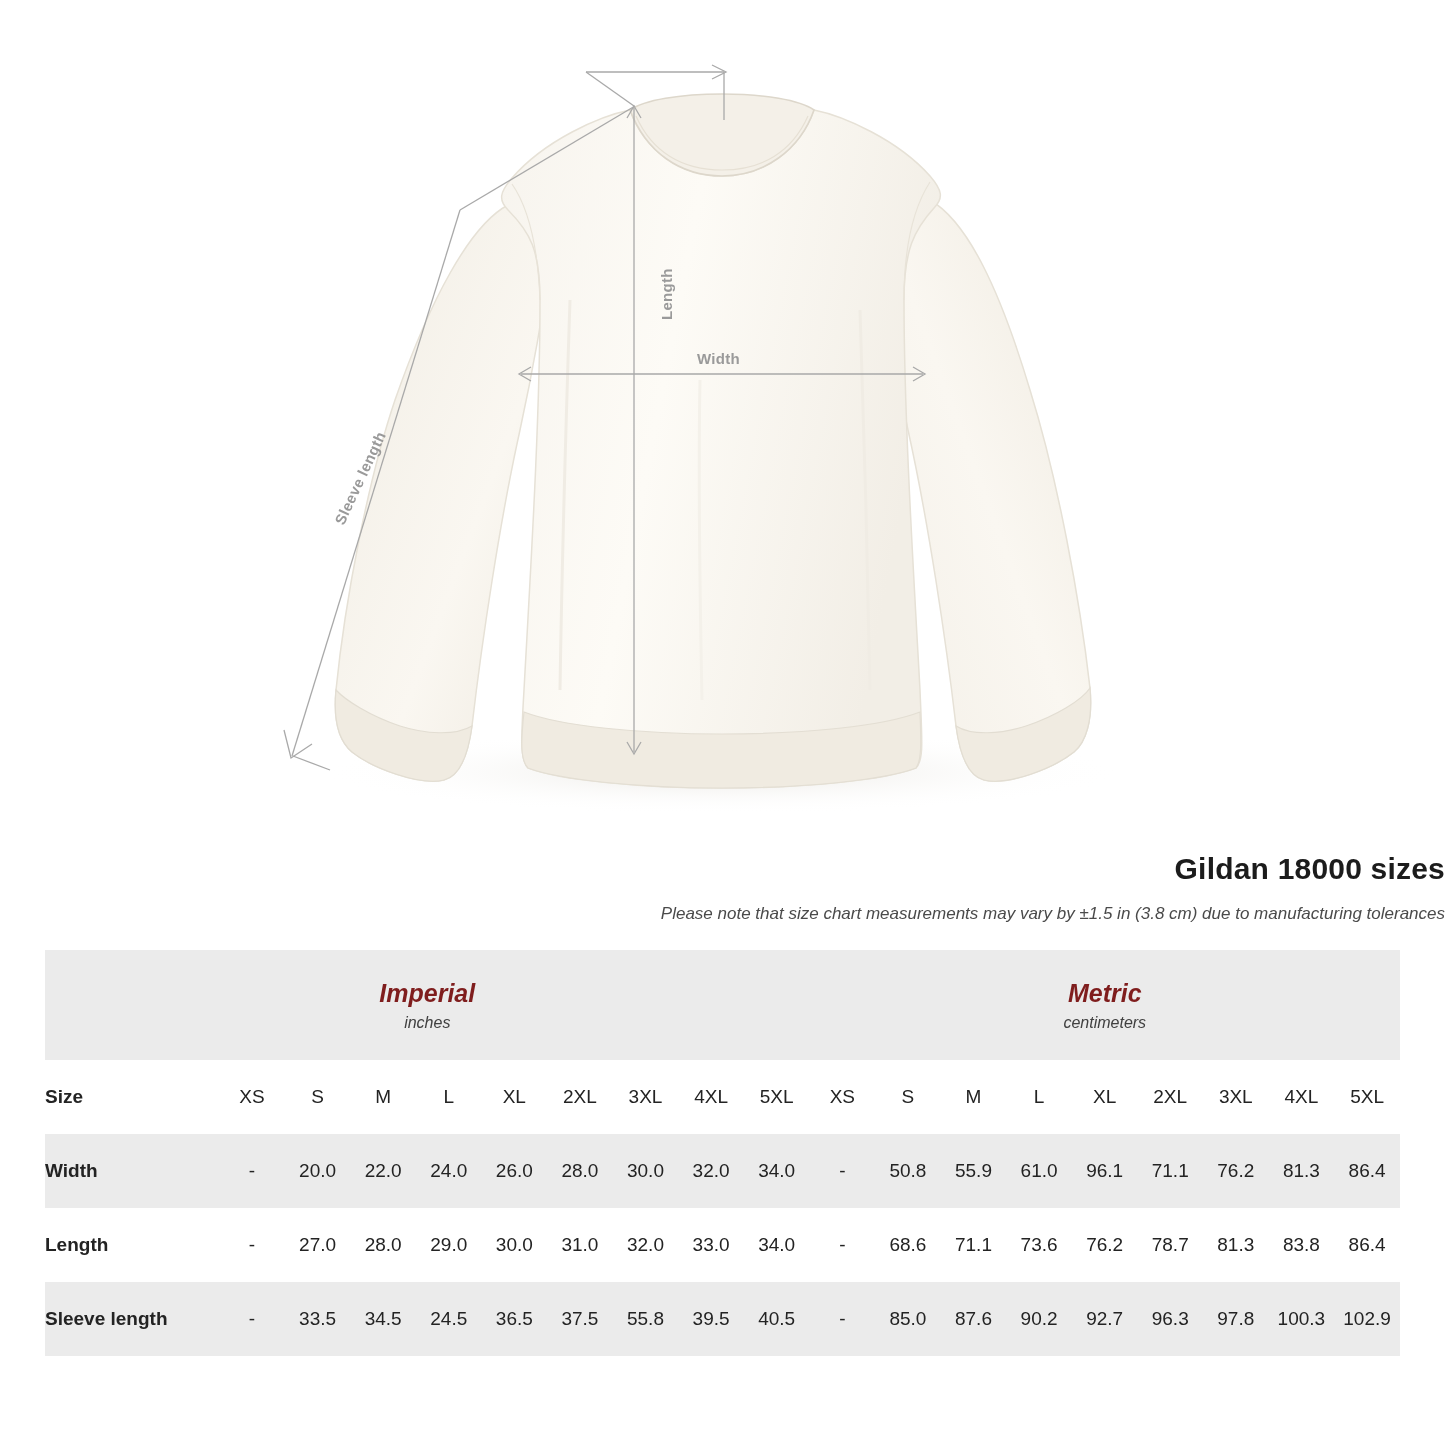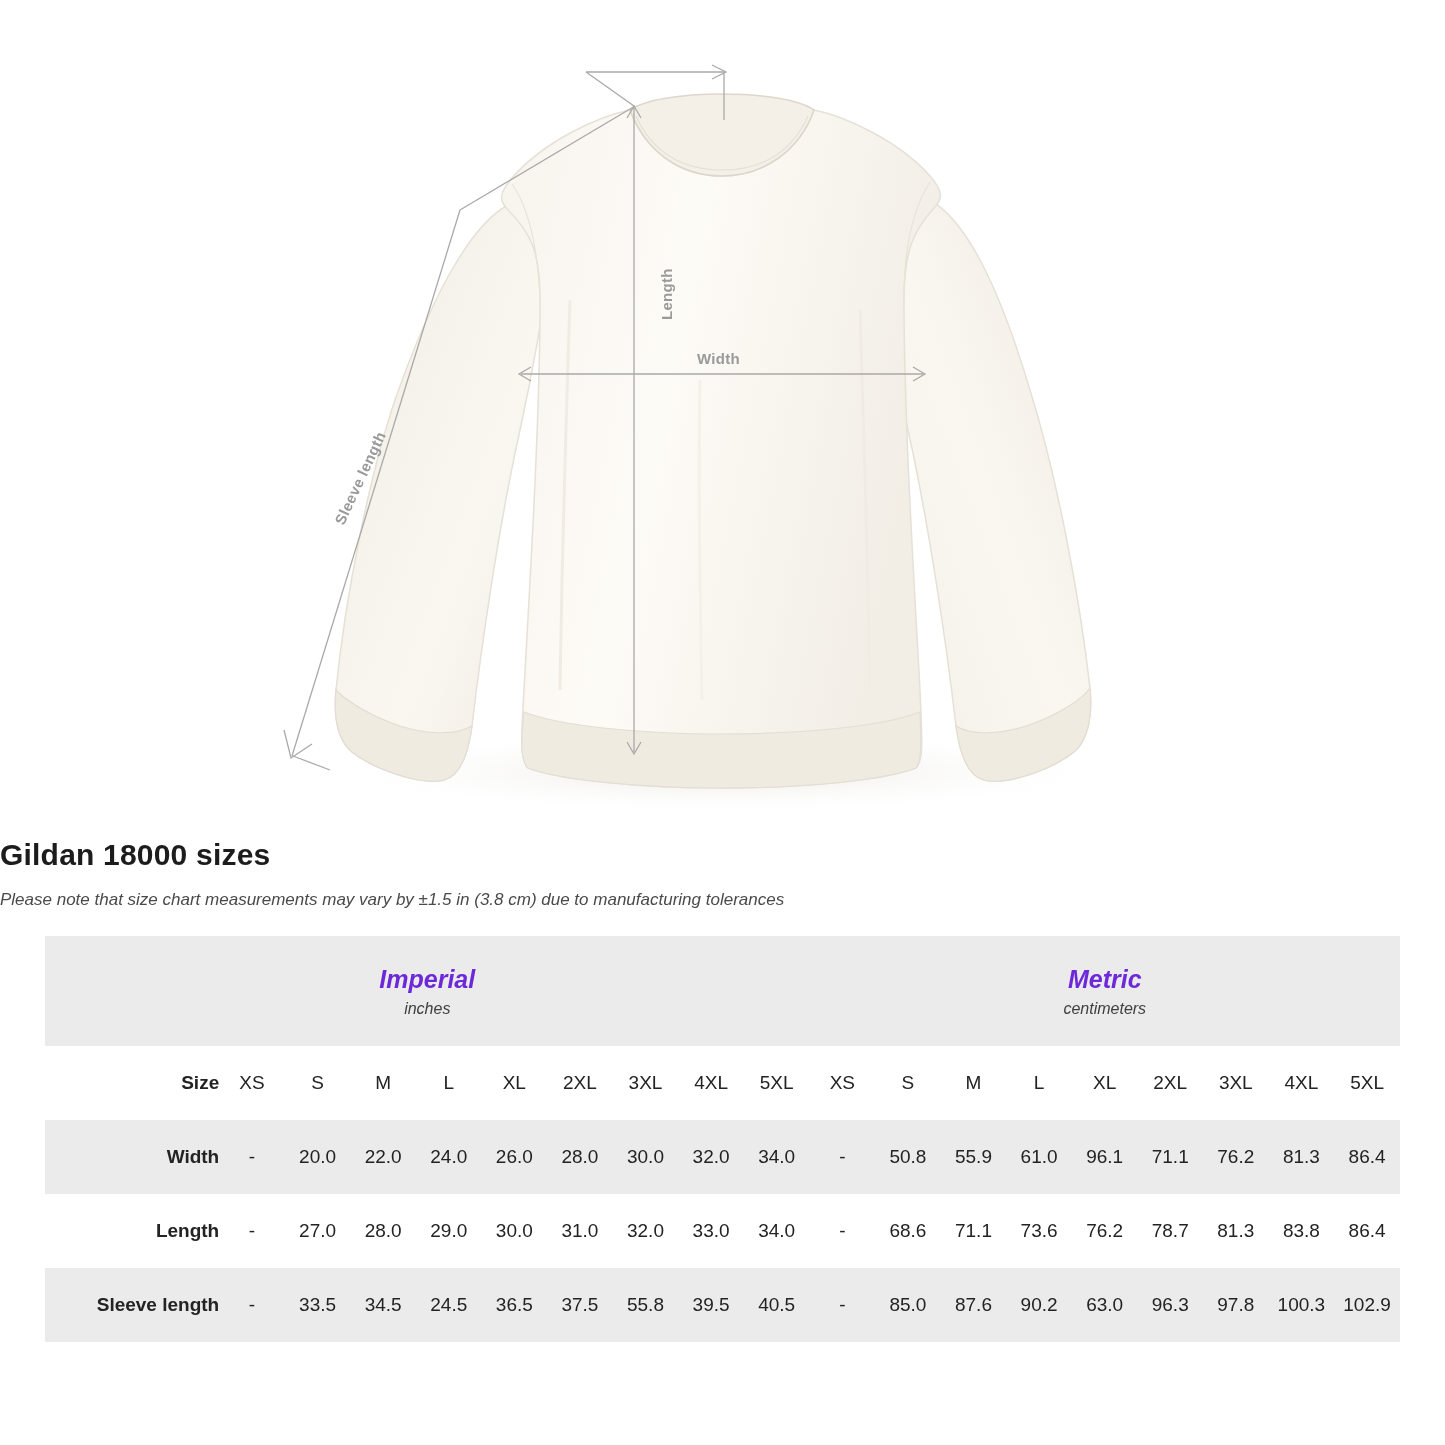--- a/index.html
+++ b/index.html
@@ -52,22 +52,22 @@
   }
   .label-sleeve {
     left: 331px;
     top: 520px;
     transform: rotate(-65deg);
     transform-origin: left top;
   }
 
   
   .title-block {
-    text-align: left;
-    margin-top: 8px;
+    text-align: right;
+    margin-top: 22px;
   }
   .chart-title {
     font-size: 30px;
     font-weight: bold;
     color: #1c1c1c;
     letter-spacing: 0.2px;
   }
   .chart-note {
     margin-top: 18px;
     font-size: 17px;
@@ -92,21 +92,21 @@
   .unit-header-row td {
     background: #ebebeb;
     height: 110px;
     vertical-align: middle;
     text-align: center;
   }
   .unit-name {
     font-size: 25px;
     font-style: italic;
     font-weight: bold;
-    color: #6d28d9;
+    color: #7f1d1d;
   }
   .unit-sub {
     font-size: 16px;
     font-style: italic;
     color: #404040;
     margin-top: 6px;
   }
   .head-row td {
     height: 74px;
     text-align: center;
@@ -125,21 +125,21 @@
     vertical-align: middle;
     font-size: 19px;
     color: #232323;
   }
   .data-row.shaded td {
     background: #ebebeb;
   }
   .data-row td.rowname,
   .head-row td.rowname {
     font-weight: bold;
-    text-align: right;
+    text-align: left;
   }
   .col-name { width: 170px; }
   .col-cell { width: 64px; }
 </style>
 </head>
 <body>
 
 <div class="page">
 
   <div class="illustration">
@@ -348,21 +348,21 @@
           <td>24.5</td>
           <td>36.5</td>
           <td>37.5</td>
           <td>55.8</td>
           <td>39.5</td>
           <td>40.5</td>
           <td>-</td>
           <td>85.0</td>
           <td>87.6</td>
           <td>90.2</td>
-          <td>63.0</td>
+          <td>92.7</td>
           <td>96.3</td>
           <td>97.8</td>
           <td>100.3</td>
           <td>102.9</td>
         </tr>
       </tbody>
     </table>
   </div>
 </div>
 

